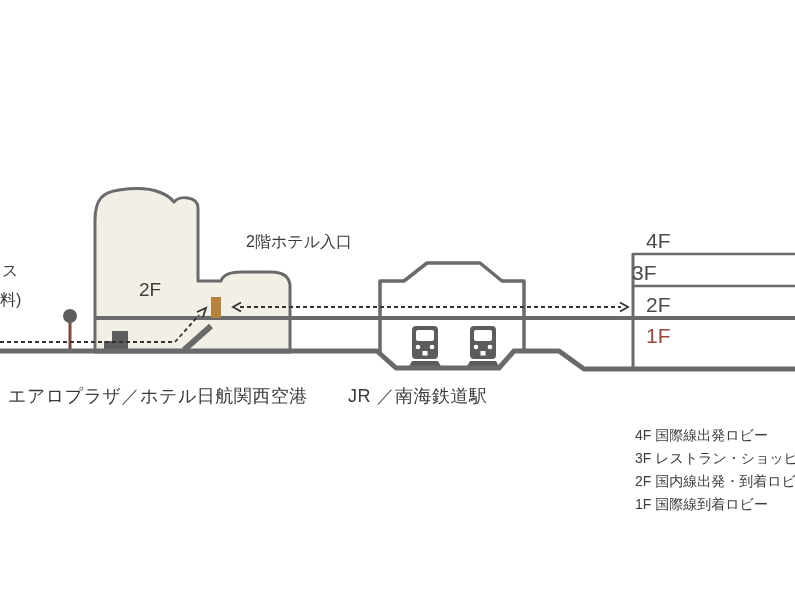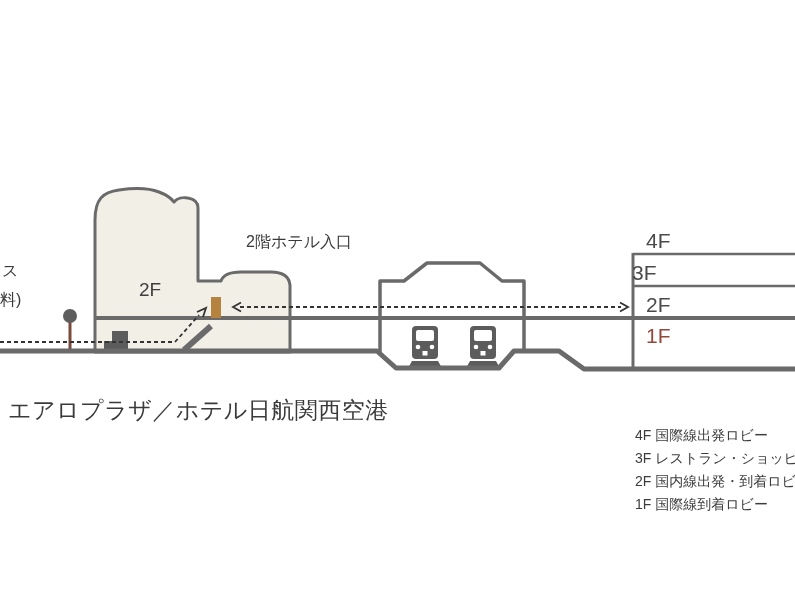--- a/index.html
+++ b/index.html
@@ -18,21 +18,21 @@
   #stage{
     position:relative;width:795px;height:596px;overflow:hidden;background:var(--bg);
     font-family:"Liberation Sans","DejaVu Sans",sans-serif;color:var(--text);
   }
   #diagram{position:absolute;left:0;top:0;}
   .s-outline{stroke:var(--outline);fill:none;}
   .s-fill{fill:var(--building_fill);stroke:var(--outline);}
   .s-dark{fill:var(--train);stroke:none;}
   .s-route{stroke:var(--route);fill:none;}
   .lbl{position:absolute;white-space:nowrap;line-height:1;color:var(--text);}
-  .lbl-big{font-size:23px;letter-spacing:.5px;margin-top:12px;}
+  .lbl-big{font-size:18px;letter-spacing:.5px;}
   .lbl-floor{font-size:21px;color:#4a4a4a;}
   .lbl-1f{color:var(--accent_1f);}
   .legend{position:absolute;left:635px;top:424px;}
   .legend-line{font-size:14px;line-height:23px;white-space:nowrap;color:#3c3c3c;}
 </style>
 </head>
 <body>
 
 <div id="stage">
 
@@ -95,20 +95,21 @@
     <path class="s-route" stroke-width="1.8" d="M197,312 L206,308 L203,317"></path>
   </svg>
 
   <div class="lbl" style="left:2px;top:263px;font-size:16px;">ス</div>
   <div class="lbl" style="left:0px;top:292px;font-size:16px;">料)</div>
 
   <div class="lbl" style="left:218px;top:234px;font-size:16px;margin-left:28px;">2階ホテル入口</div>
   <div class="lbl" style="left:139px;top:280px;font-size:19px;color:#3f3f3f;">2F</div>
 
   <div class="lbl lbl-big" style="left:8px;top:387px;">エアロプラザ／ホテル日航関西空港</div>
+  <div class="lbl lbl-big" style="left:348px;top:387px;">JR ／南海鉄道駅</div>
 
   <div class="lbl lbl-floor" style="left:646px;top:230px;">4F</div>
   <div class="lbl lbl-floor" style="left:632px;top:262px;">3F</div>
   <div class="lbl lbl-floor" style="left:646px;top:294px;">2F</div>
   <div class="lbl lbl-floor lbl-1f" style="left:646px;top:325px;">1F</div>
 
   <div class="legend">
     <div class="legend-line">4F 国際線出発ロビー</div>
     <div class="legend-line">3F レストラン・ショッピ</div>
     <div class="legend-line">2F 国内線出発・到着ロビ</div>

